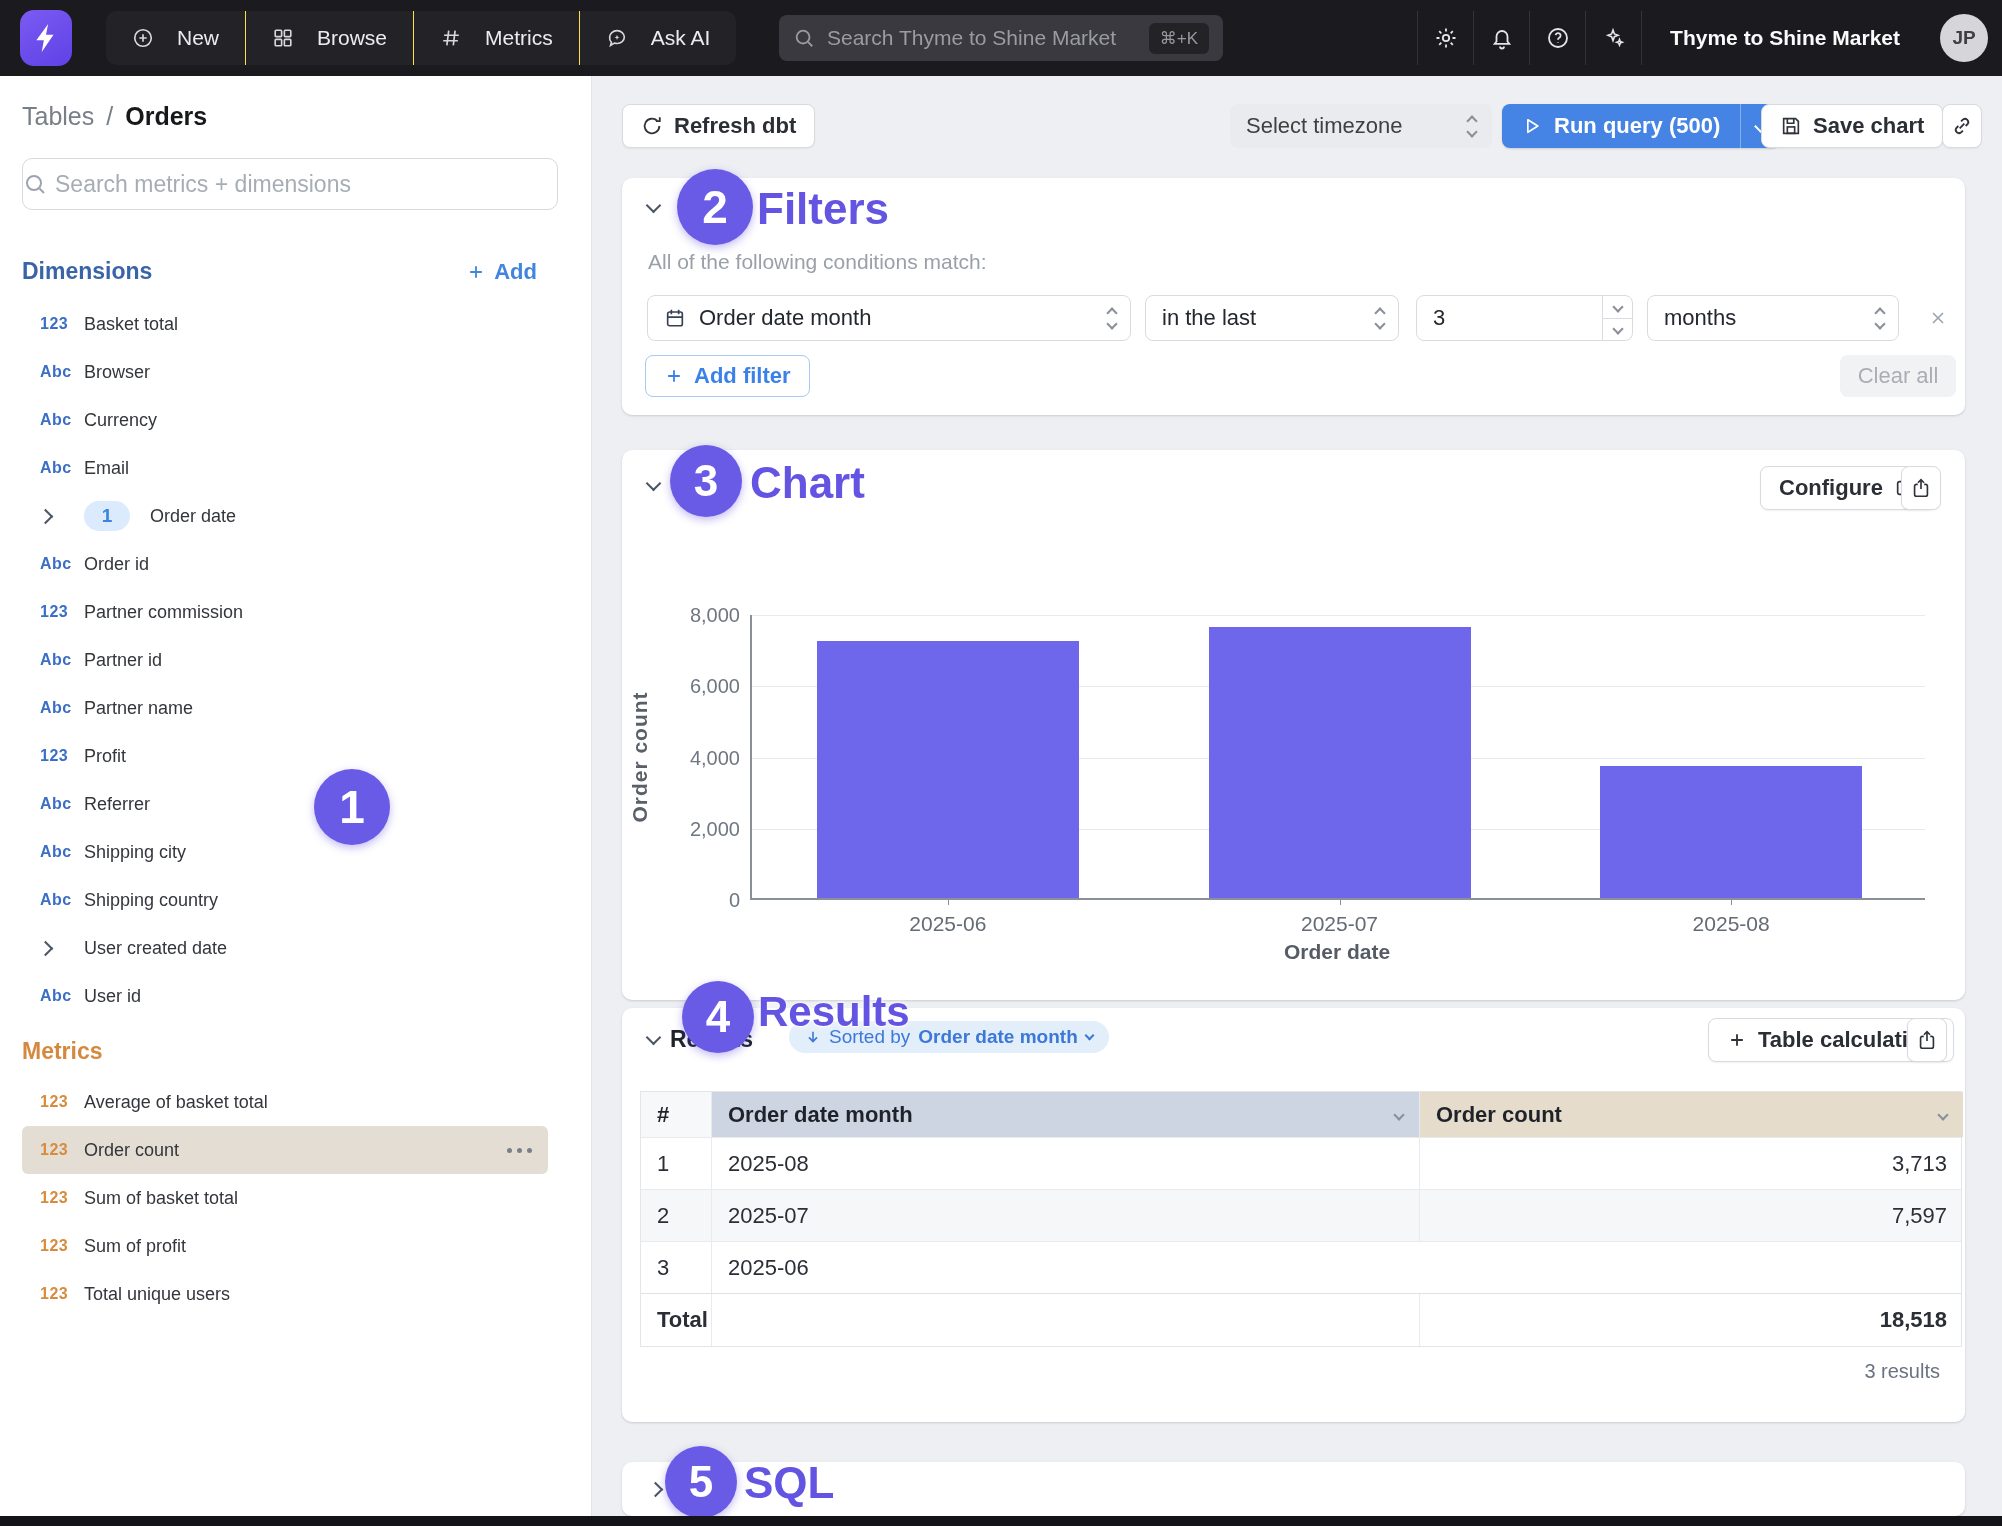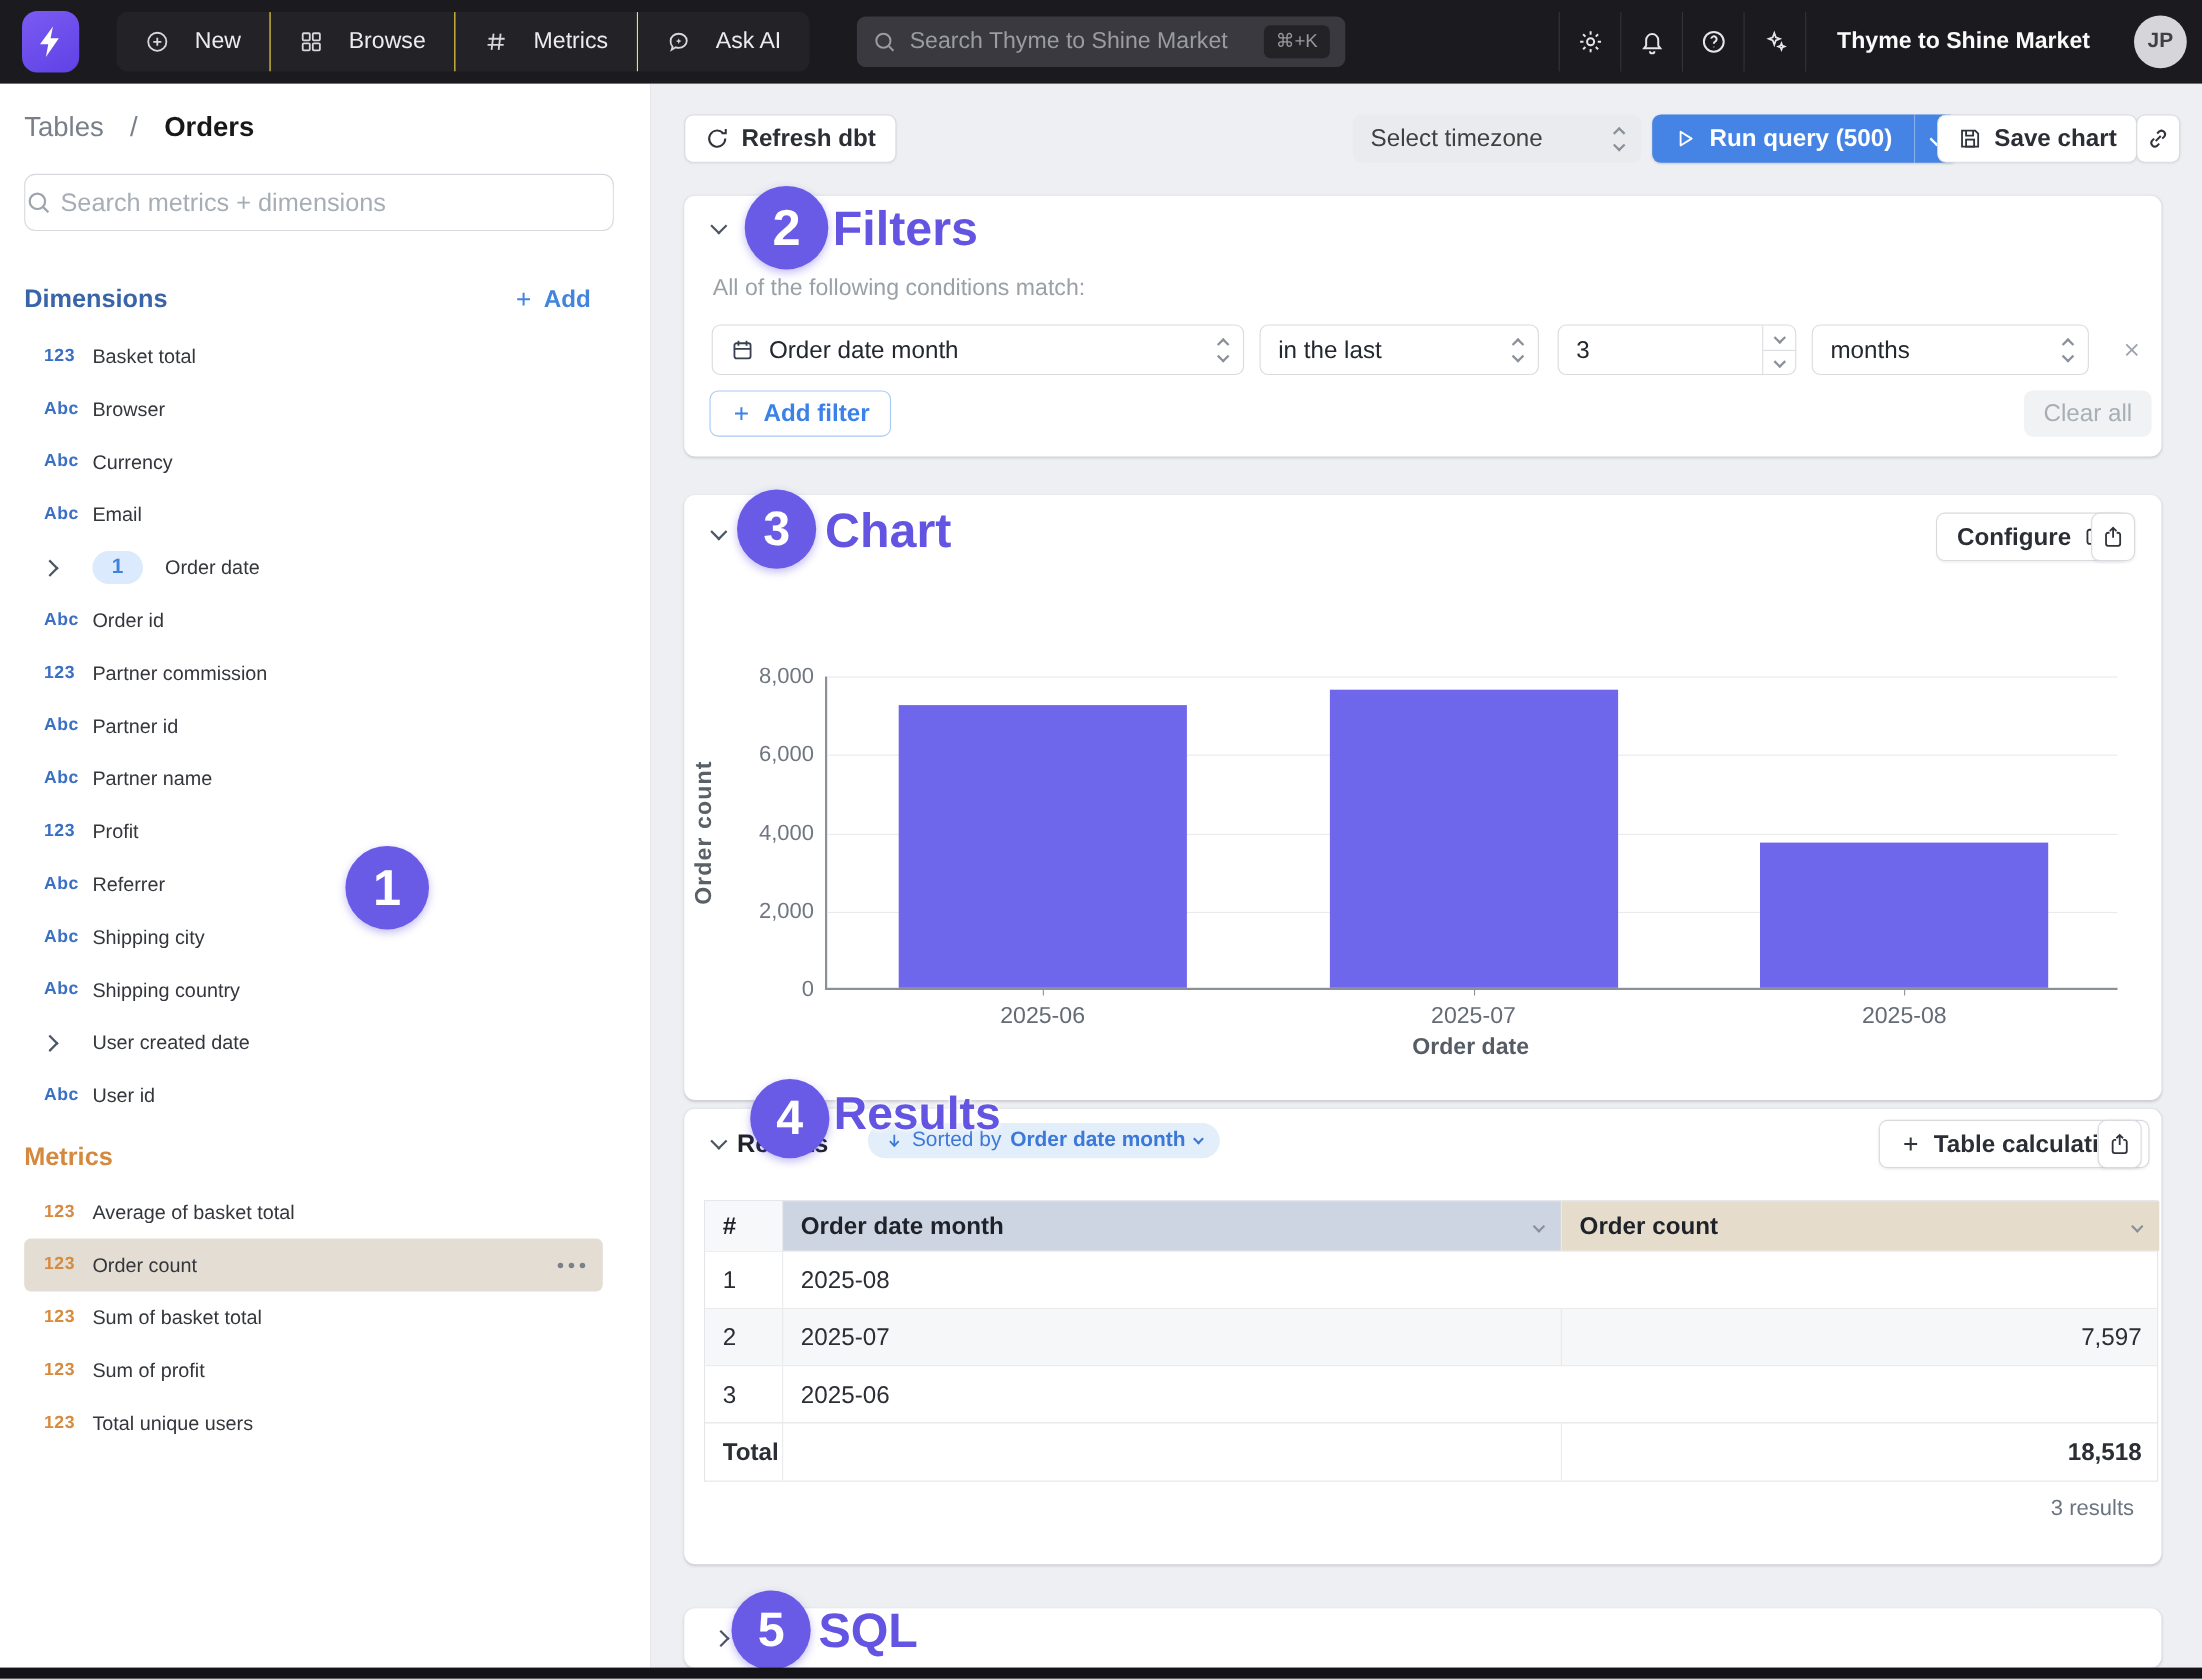--- a/index.html
+++ b/index.html
@@ -22,21 +22,21 @@
   .kbd{background:#232327;border-radius:6px;padding:5px 11px;color:#97979f;font-size:17px}
   .tb-right{position:absolute;right:14px;top:11px;height:54px;display:flex;align-items:center}
   .tb-iconbtn{width:56px;height:54px;display:flex;align-items:center;justify-content:center;border-left:1px solid #333338;cursor:pointer}
   .tb-iconbtn svg{stroke:#e6e6ea}
   .orgname{padding:0 28px;color:#fafafa;font-size:21px;font-weight:600;border-left:1px solid #333338;height:54px;display:flex;align-items:center;cursor:pointer}
   .avatar{width:48px;height:48px;margin-left:12px;border-radius:50%;background:#d6d6da;color:#3f3f46;
           display:flex;align-items:center;justify-content:center;font-size:19px;font-weight:700;cursor:pointer}
 
   
   .sidebar{position:absolute;left:0;top:76px;width:592px;height:1440px;background:#fff;border-right:1px solid #e4e4e8}
-  .crumb{position:absolute;left:22px;top:26px;font-size:25px;color:#787f88;display:flex;gap:24px;align-items:baseline}
+  .crumb{position:absolute;left:22px;top:26px;font-size:25px;color:#787f88;display:flex;gap:12px;align-items:baseline}
   .crumb .cur{color:#17181a;font-weight:600}
   .sb-search{position:absolute;left:22px;top:82px;width:536px;height:52px;border:1px solid #d6d9dd;border-radius:10px;
              display:flex;align-items:center;gap:8px;padding:0 0;background:#fff}
   .sb-search input{flex:1;border:none;outline:none;font-size:23px;color:#33363b;font-family:inherit}
   .sb-search input::placeholder{color:#a6adb5}
   .sec-head{position:absolute;left:22px;right:54px;display:flex;align-items:center;justify-content:space-between}
   .sec-title{font-size:23px;font-weight:700}
   .dim-title{color:var(--dimension-blue)}
   .met-title{color:var(--metric-orange)}
   .addlink{display:flex;align-items:center;gap:8px;color:var(--link-blue);font-size:22px;font-weight:600;cursor:pointer}
@@ -543,20 +543,21 @@
             <i class="cv sm"></i>
           </div>
           <div class="c2">
             <span>Order count</span>
             <i class="cv sm"></i>
           </div>
         </div>
         <div class="trow tbody">
           <div class="c0">1</div>
           <div class="c1">2025-08</div>
+          <div class="c2">3,713</div>
         </div>
         <div class="trow tbody alt">
           <div class="c0">2</div>
           <div class="c1">2025-07</div>
           <div class="c2">7,597</div>
         </div>
         <div class="trow tbody">
           <div class="c0">3</div>
           <div class="c1">2025-06</div>
         </div>

